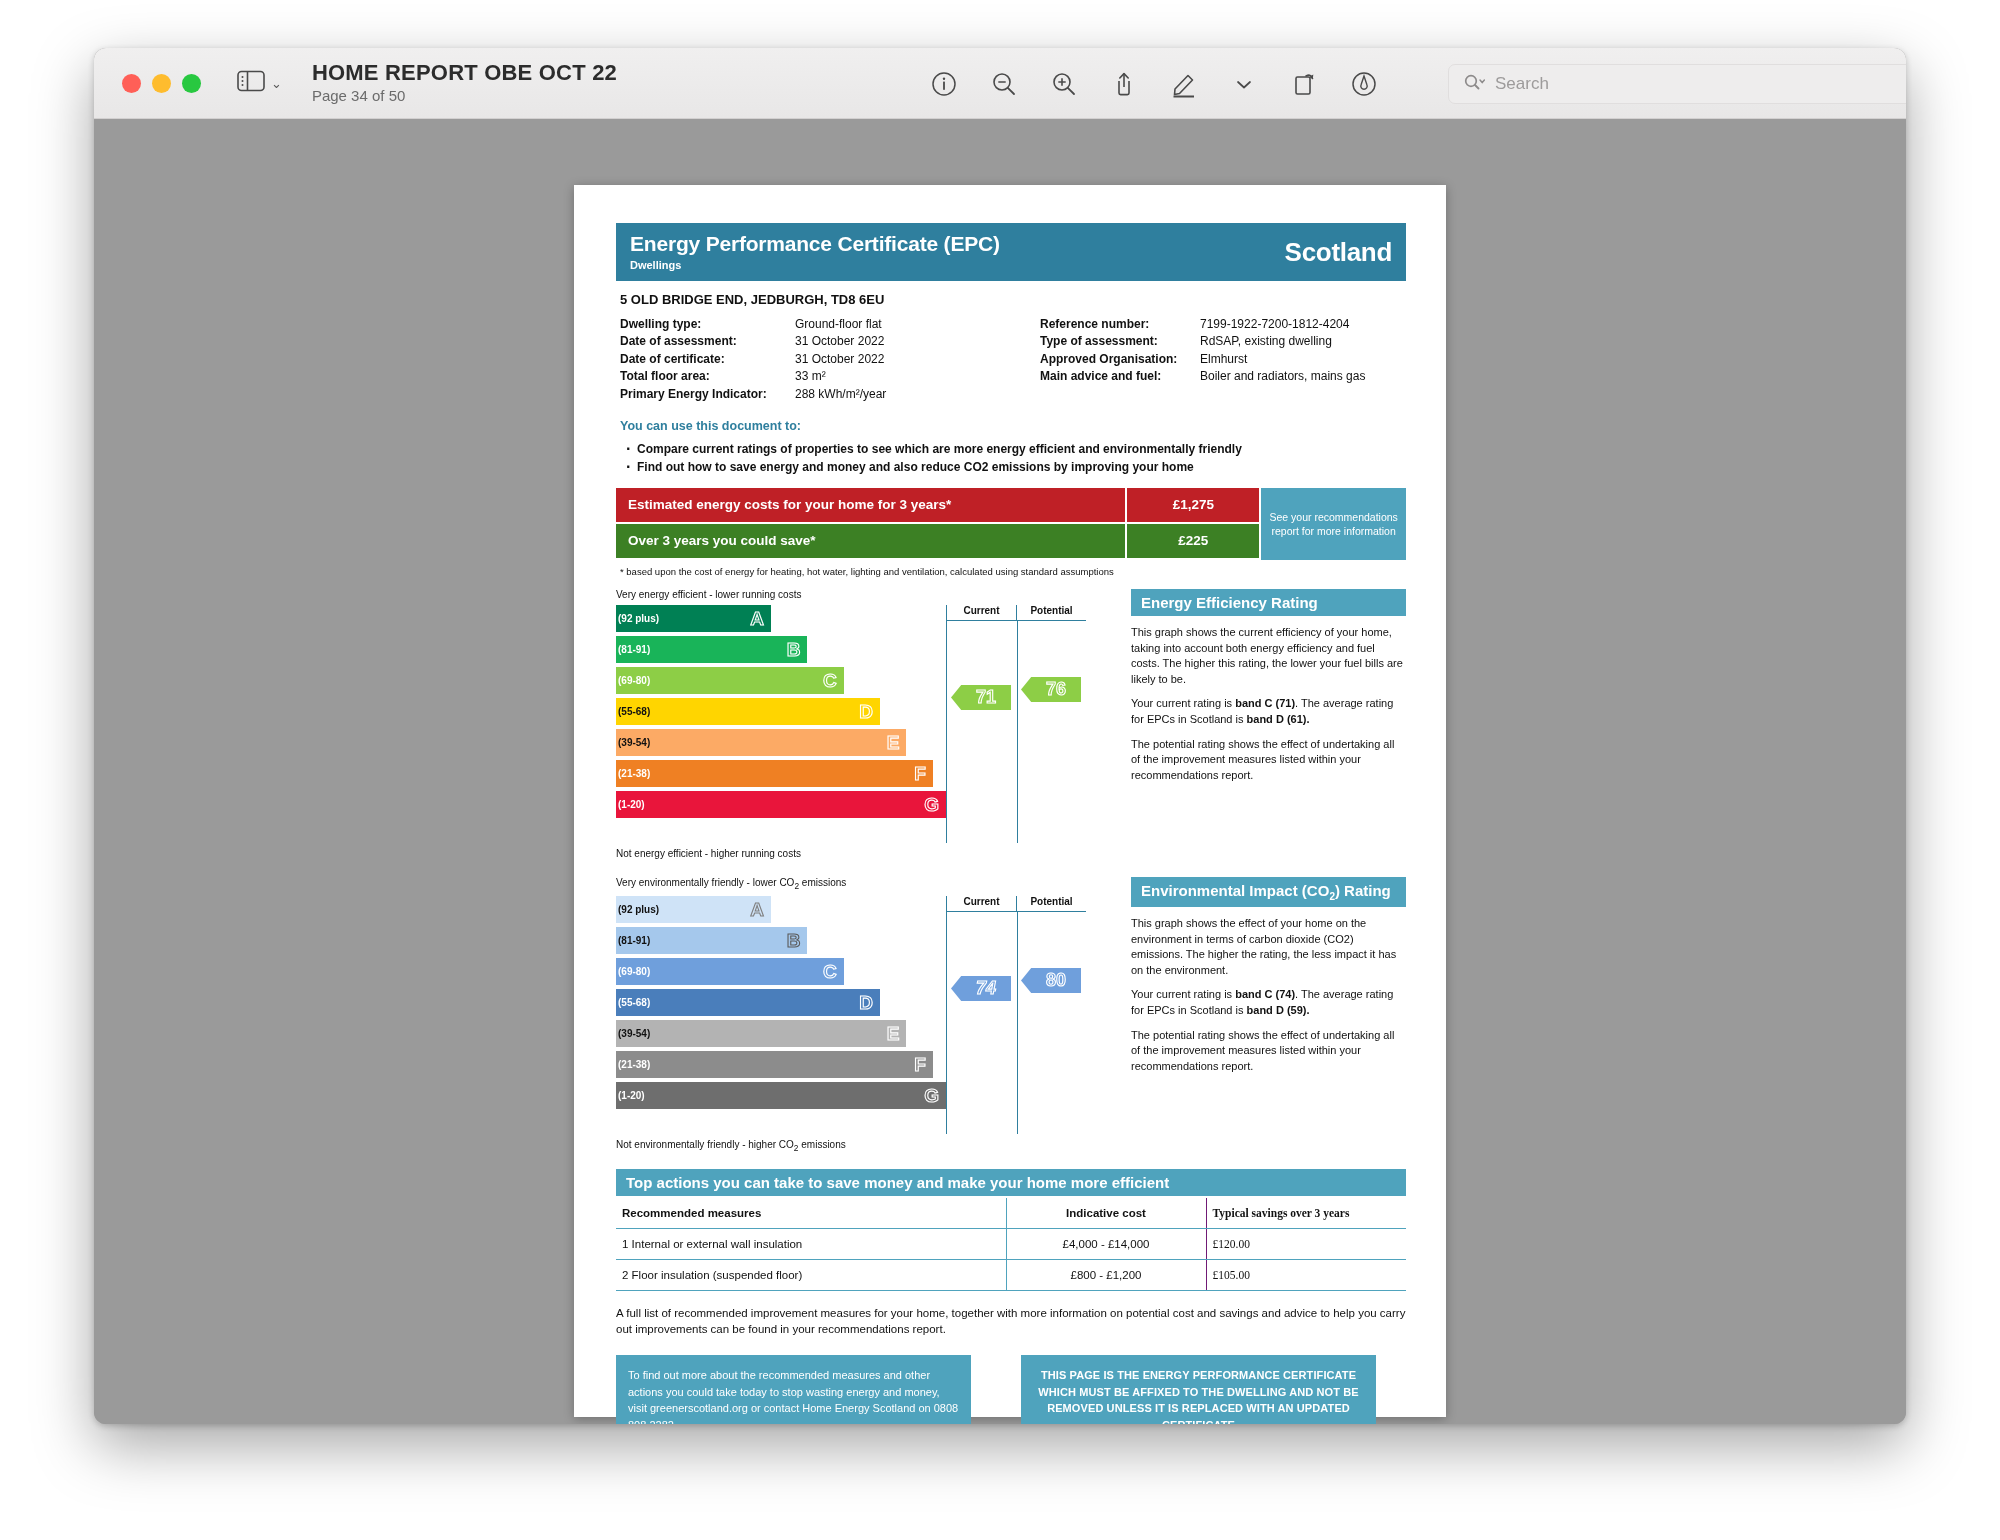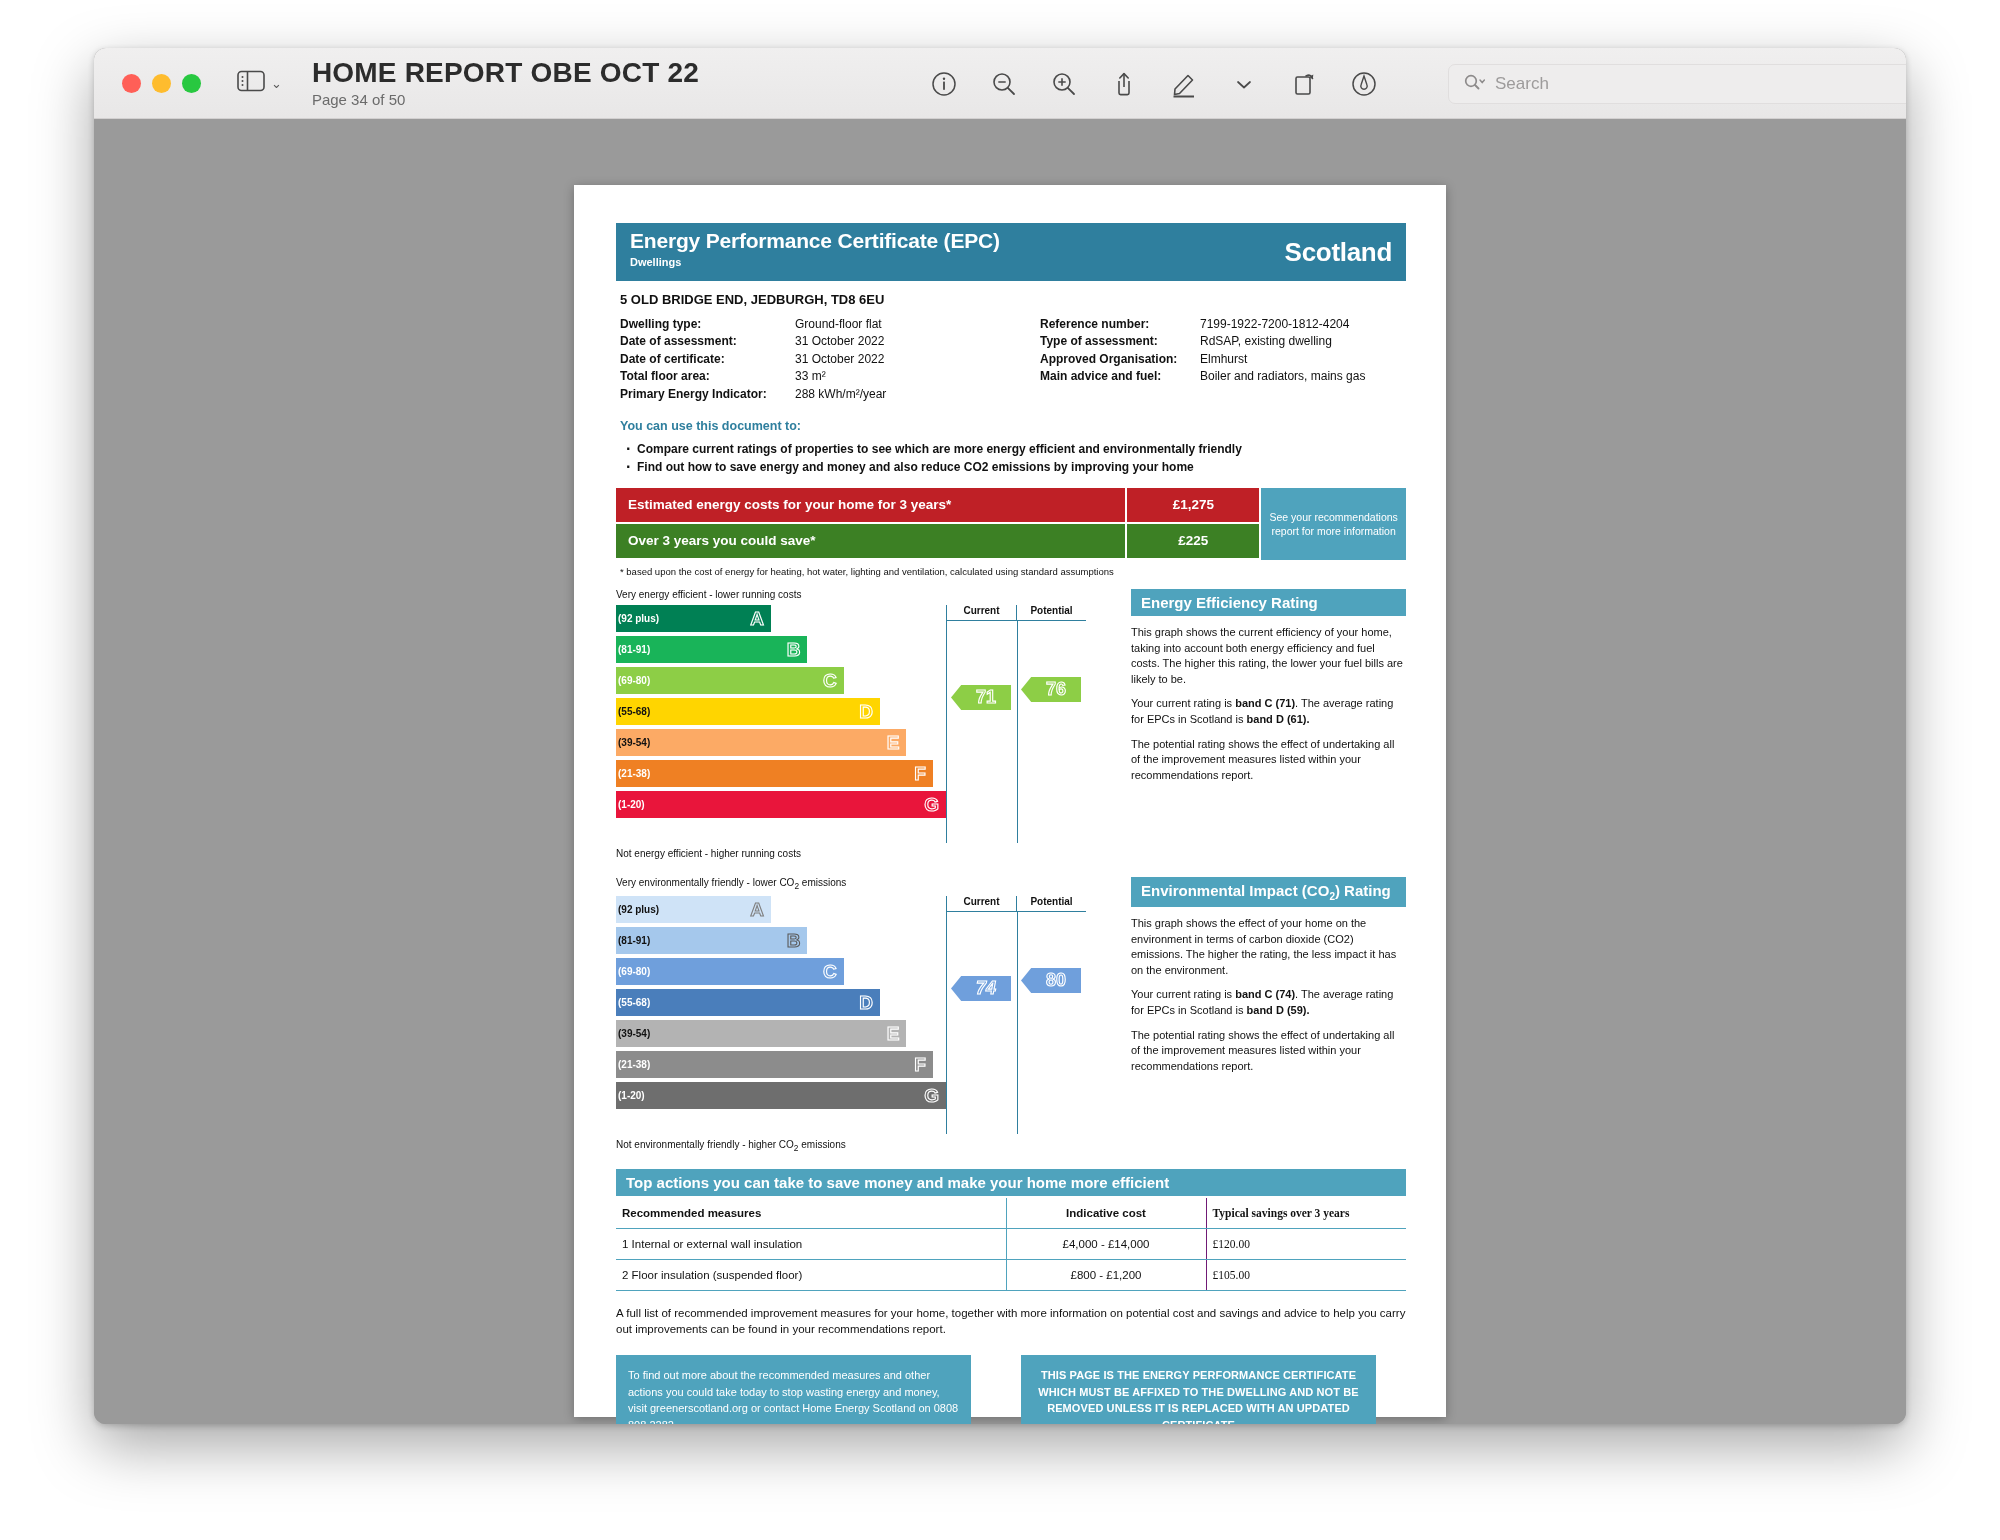--- a/index.html
+++ b/index.html
@@ -30,21 +30,21 @@
   .traffic { display: flex; gap: 11px; margin-left: 28px; }
   .dot { width: 19px; height: 19px; border-radius: 50%; }
   .dot.red { background: #ff5f57; }
   .dot.amber { background: #febc2e; }
   .dot.green { background: #28c840; }
 
   .sidebar-btn { margin-left: 36px; display:flex; align-items:center; gap:6px; cursor:pointer; }
   .chev { font-size: 13px; color:#5a5a5a; }
 
   .doc-title-wrap { margin-left: 30px; line-height: 1.12; }
-  .doc-title { font-size: 28px; font-weight: bold; color: #2c2c2c; letter-spacing: 0.2px; }
+  .doc-title { font-size: 22px; font-weight: bold; color: #2c2c2c; letter-spacing: 0.2px; }
   .doc-sub { font-size: 15px; color: #6b6b6b; margin-top: 3px; }
 
   .tools { position: absolute; left: 835px; top: 0; height: 71px; display: flex; align-items: center; gap: 30px; }
   .tool { width: 30px; height: 30px; display:flex; align-items:center; justify-content:center; cursor:pointer; }
   .tool svg { display:block; }
 
   .searchbox {
     position:absolute; left: 1354px; top: 16px;
     width: 538px; height: 40px;
     background: #eeeded; border: 1px solid #e0dede; border-radius: 7px;
@@ -60,22 +60,22 @@
     position:absolute; left: 480px; top: 66px;
     width: 872px; height: 1232px;
     background:#fff;
     box-shadow: 0 2px 10px rgba(0,0,0,0.28);
   }
   .sheet { position:absolute; left: 42px; top: 38px; width: 790px; }
 
   
   .epc-head {
     background:#2f7f9e; color:#fff; height:58px;
-    display:flex; align-items:flex-end; justify-content:space-between;
-    padding: 13px 14px;
+    display:flex; align-items:center; justify-content:space-between;
+    padding: 0 14px;
   }
   .epc-head-left h1 { font-size: 21px; font-weight:bold; line-height:1; letter-spacing:-0.2px;}
   .epc-head-left .dw { font-size: 11px; font-weight:bold; margin-top:5px; }
   .epc-head-right { font-size: 26px; font-weight: bold; letter-spacing:-0.3px; }
 
   .addr { font-size: 13px; font-weight: bold; color:#111; margin: 11px 0 9px 4px; }
 
   .details { display:flex; gap: 0; padding-left:4px; }
   .dcol { display:flex; font-size:12px; line-height: 1.45; }
   .dcol.left { width: 420px; }

